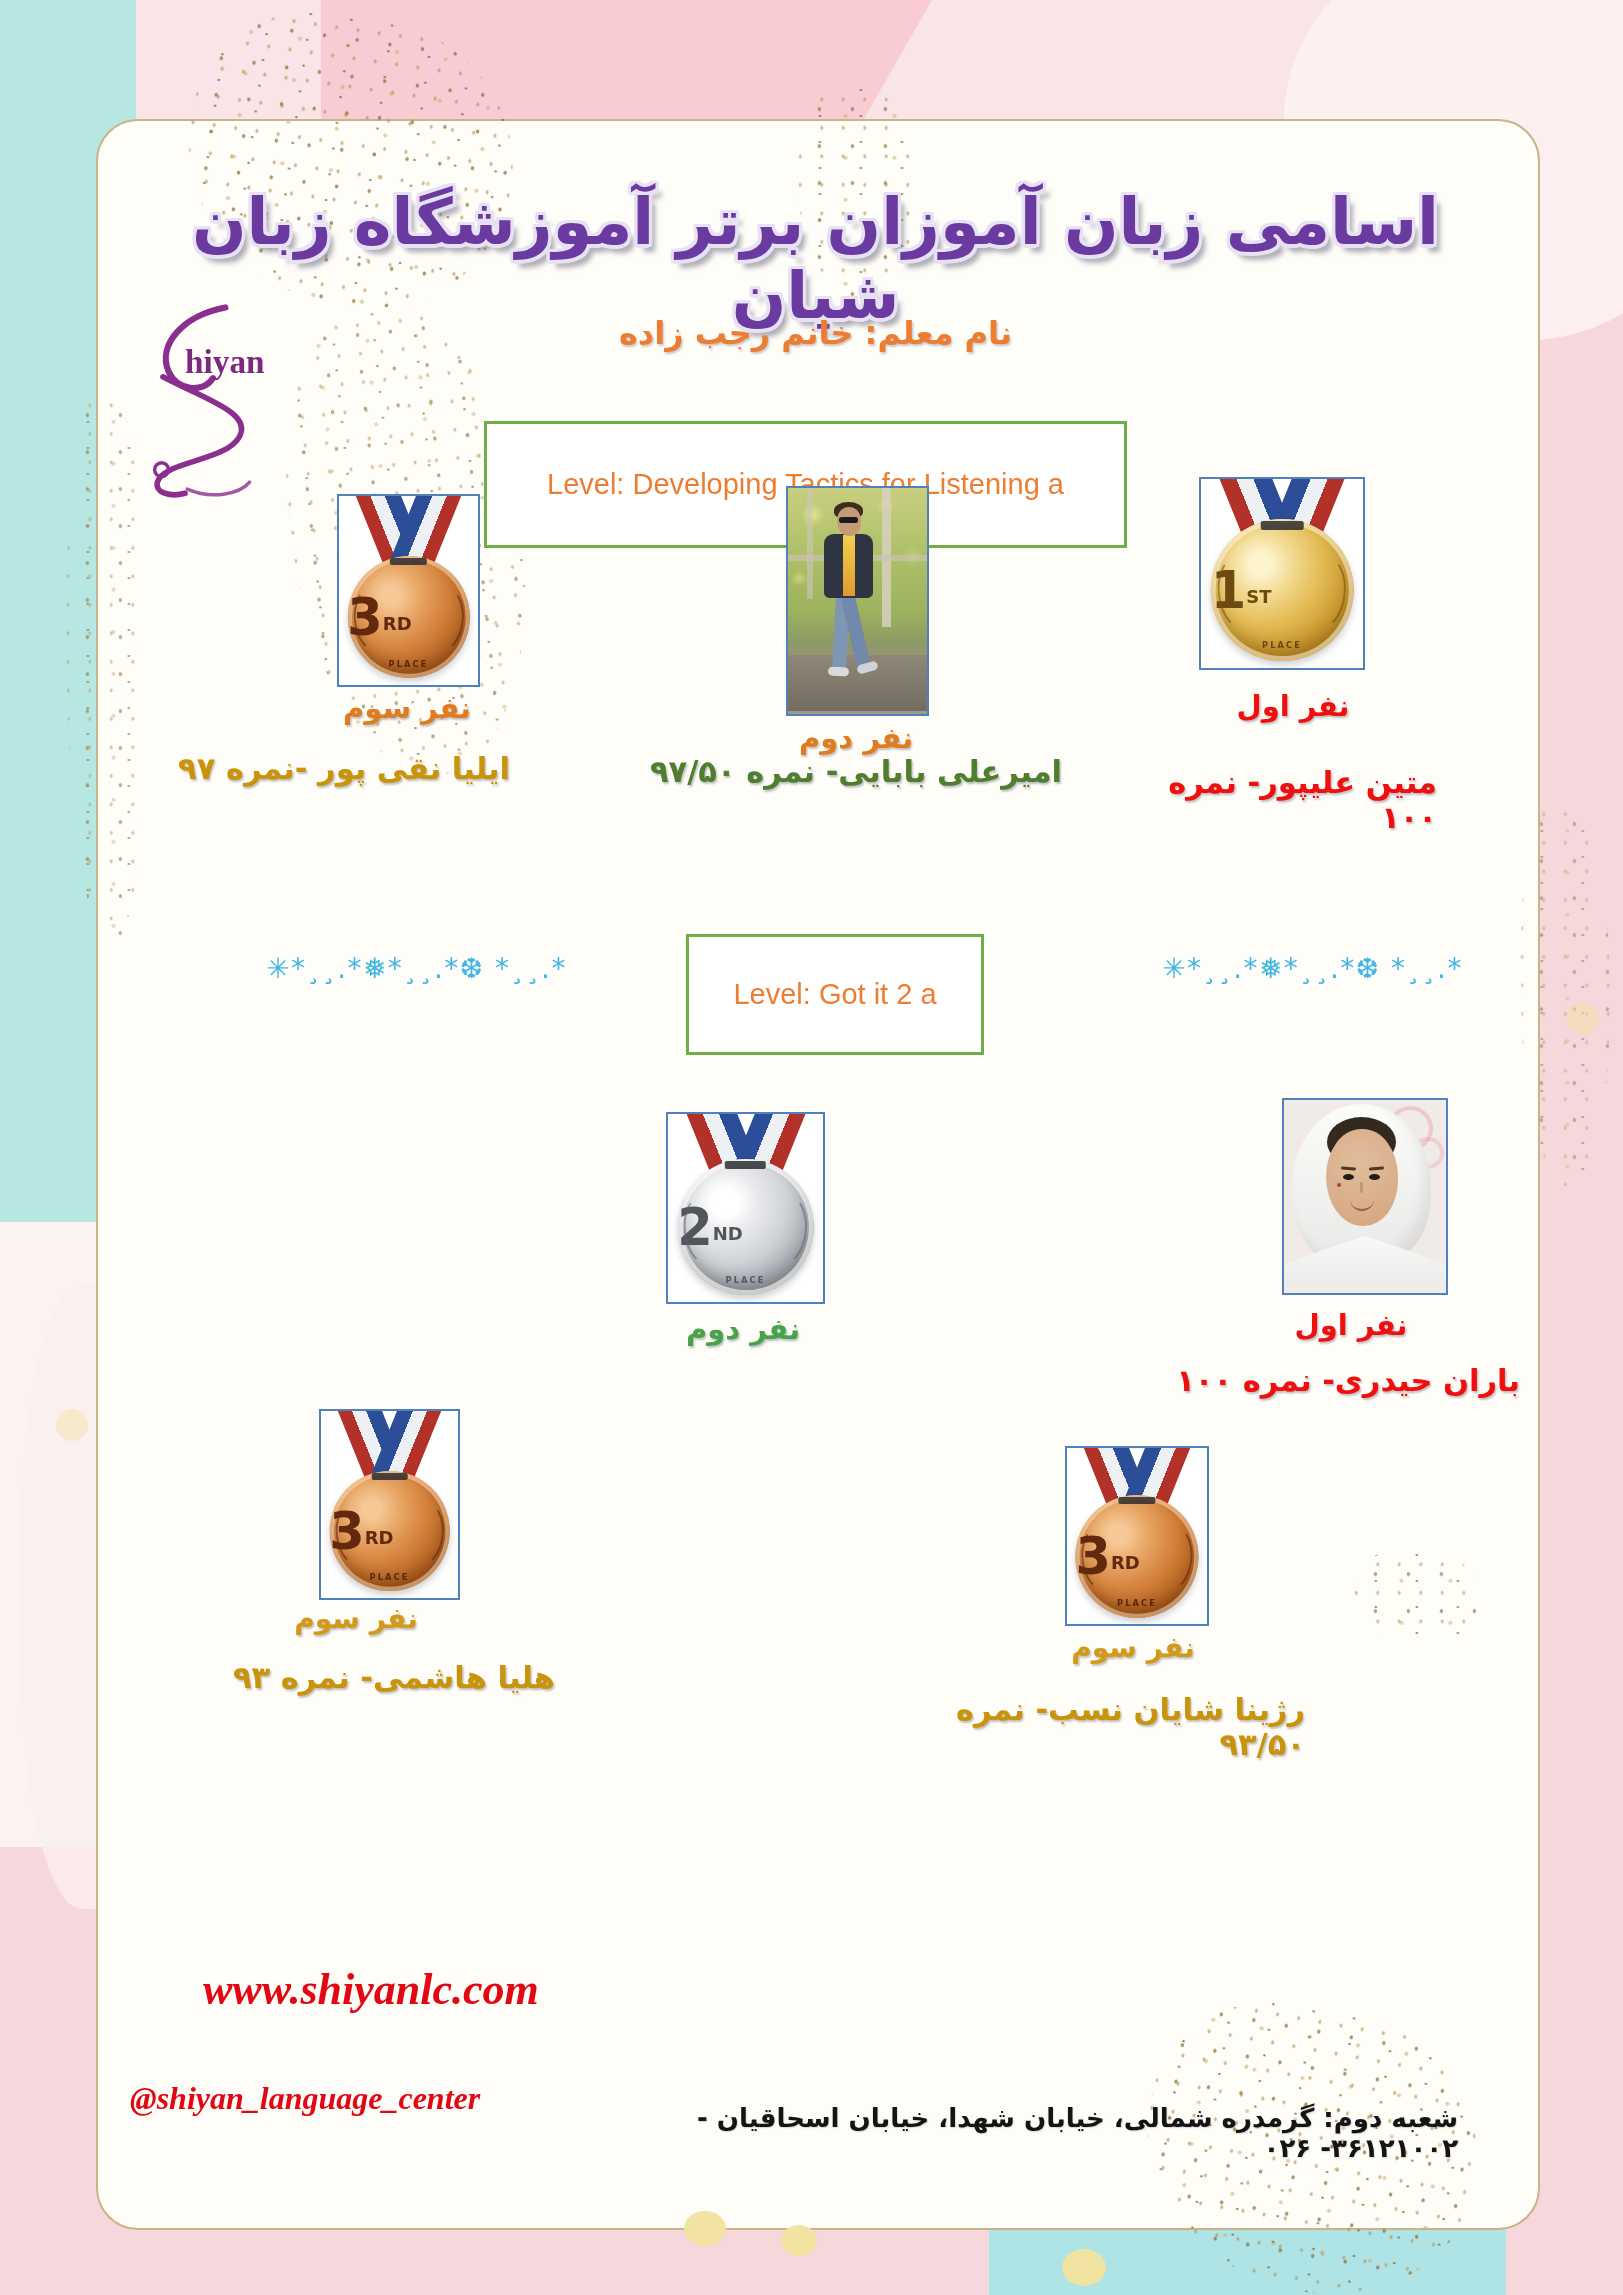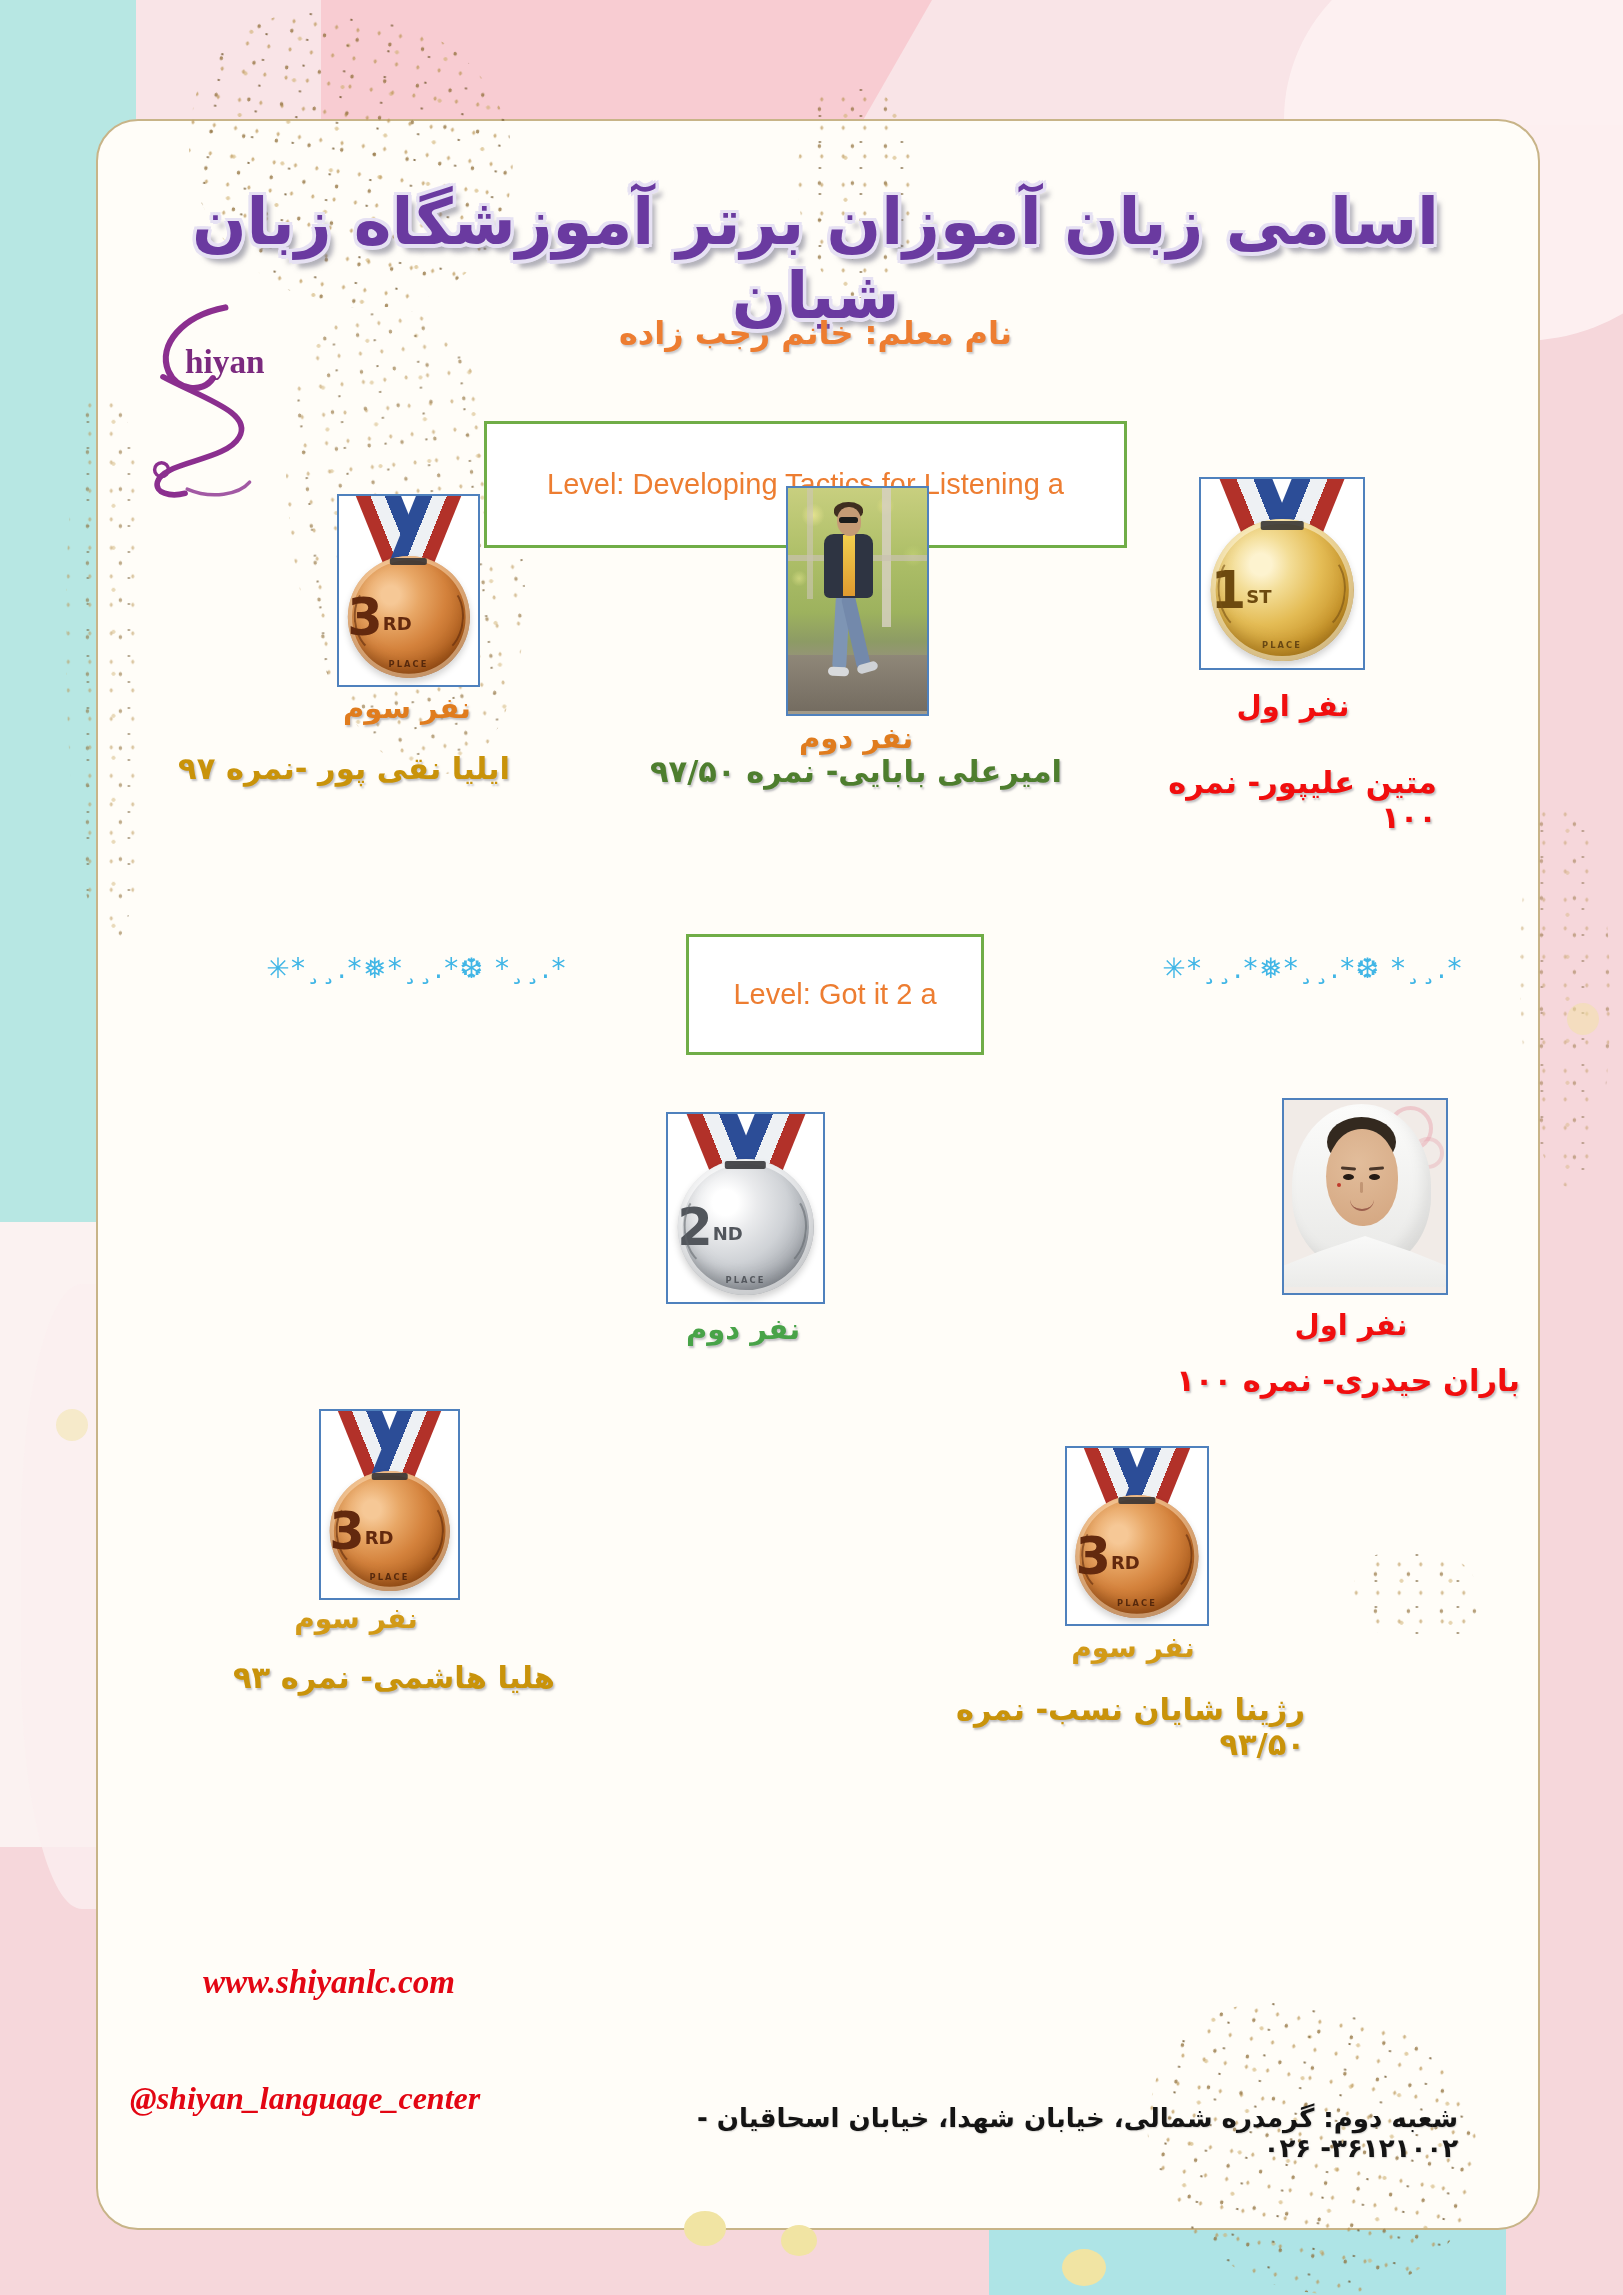--- a/index.html
+++ b/index.html
@@ -116,21 +116,21 @@
   
   .plabel,.pname{position:absolute;text-align:center;font-weight:bold;
       text-shadow:1.4px 2.1px 2.1px rgba(140,140,150,.55);}
   .plabel{font-size:29px;} .pname{font-size:30.5px;text-align:right;}
   .c-orange{color:#e07c1e;} .c-red{color:#f10e0e;} .c-greendark{color:#4e7e2e;}
   .c-green{color:#48a348;} .c-gold{color:#c9930a;} .c-goldlabel{color:#d29a17;}
   
   .snow{position:absolute;top:952px;width:389px;text-align:center;font-size:28px;color:#41b6e6;letter-spacing:1.4px;}
   
   .web{position:absolute;left:203px;top:1964px;font-family:"Liberation Serif",serif;font-style:italic;
-       font-weight:bold;font-size:33px;color:#e30613;}
+       font-weight:bold;font-size:44px;color:#e30613;}
   .insta{position:absolute;left:130px;top:2080px;font-family:"Liberation Serif",serif;font-style:italic;
        font-weight:bold;font-size:32px;color:#e30613;}
   .branch{position:absolute;font-weight:bold;font-size:26px;color:#141414;text-align:right;
           text-shadow:0.7px 1.4px 1.4px rgba(150,150,150,.4);}
   .branch1{left:684px;top:2010px;width:777px;}
   .branch2{left:649px;top:2103px;width:809px;}
   .branch .phone{unicode-bidi:embed;}
 </style>
 </head>
 <body>

